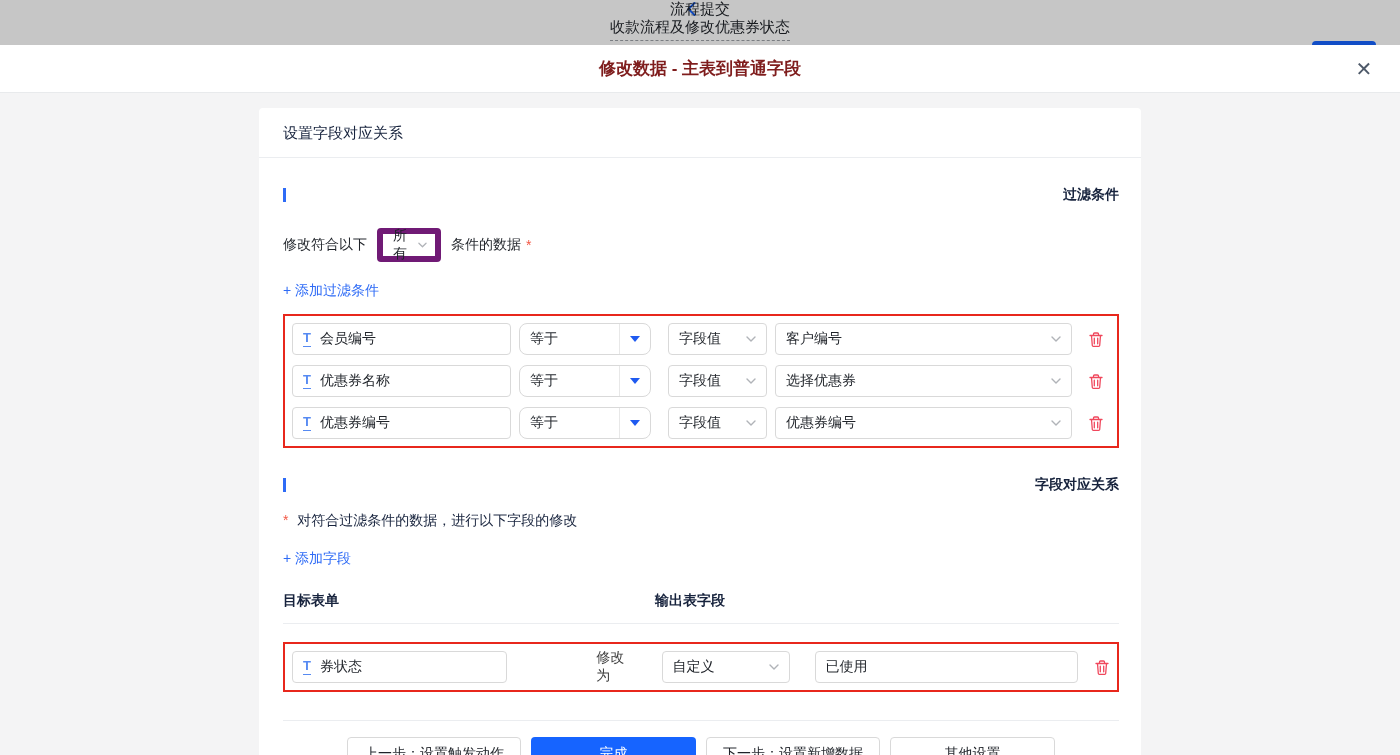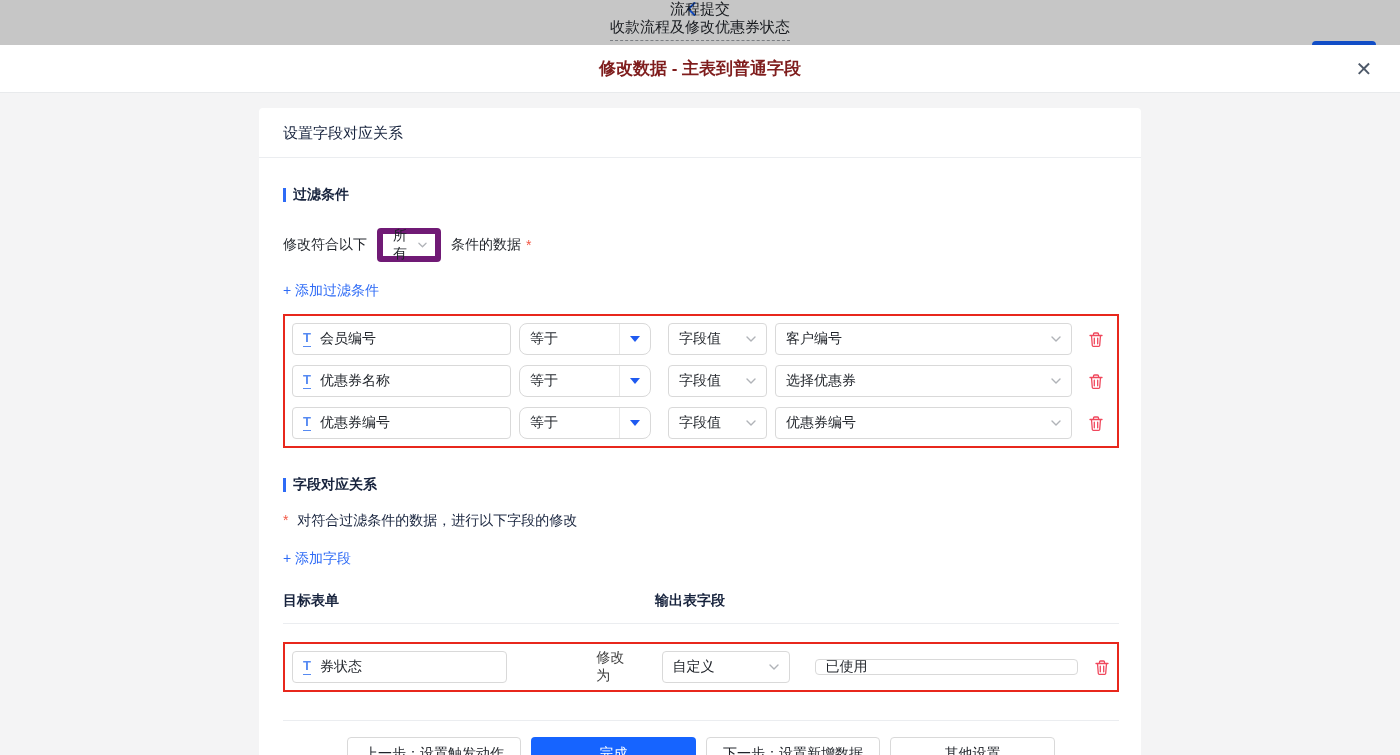--- a/index.html
+++ b/index.html
@@ -20,21 +20,21 @@
   .modal-header { height:48px; background:#fff; border-bottom:1px solid #e8eaec; display:flex; align-items:center; justify-content:center; position:relative; flex:none; }
   .modal-title { font-size:17px; font-weight:bold; color:#7f1d1d; }
   .modal-close { position:absolute; right:24px; top:12px; width:24px; height:24px; display:flex; align-items:center; justify-content:center; font-size:20px; color:#4e5969; cursor:pointer; }
   .modal-body { flex:1; overflow:auto; padding:15px 0 16px; }
 
   
   .card { width:882px; margin:0 auto; background:#fff; border-radius:4px; min-height:631px; }
   .card-header { height:50px; line-height:50px; padding:0 24px; font-size:15px; color:#17233d; border-bottom:1px solid #ebedf0; }
   .card-body { padding:0 22px 0 24px; }
 
-  .section-title { display:flex; align-items:center; font-size:14px; font-weight:bold; color:#17233d; margin-top:28px; }
+  .section-title { display:flex; align-items:center; font-size:14px; font-weight:bold; color:#17233d; margin-top:28px;justify-content:space-between; }
   .section-bar { width:3px; height:14px; margin-right:7px; flex:none; }
 
   .match-row { display:flex; align-items:center; margin-top:24px; font-size:14px; }
   .match-select { display:flex; align-items:center; justify-content:space-between; width:64px; height:34px; border:6px solid #701a75; border-radius:4px; padding:0 8px 0 10px; margin:0 10px; cursor:pointer; background:#fff; }
   .req { color:#f25643; margin-left:5px; font-size:14px; }
   .add-link { display:inline-block; margin-top:20px; font-size:14px; cursor:pointer; }
 
   .hl-box { border:2px solid #e8271c; margin-top:14px; padding:7px; }
   .cond-row { display:flex; align-items:center; height:32px; margin-top:10px; }
   .cond-row:first-child { margin-top:0; }
@@ -54,21 +54,21 @@
 
   .desc-row { margin-top:18px; font-size:14px; color:#17233d; }
   .desc-row .req { margin:0 5px 0 0; }
 
   .map-head { display:flex; margin-top:24px; padding-bottom:13px; border-bottom:1px solid #ebedf0; font-size:14px; font-weight:bold; color:#17233d; }
   .map-head .col2 { margin-left:316px; }
 
   .map-row { display:flex; align-items:center; height:32px; }
   .modify-label { font-size:14px; color:#404040; margin-left:89px; }
   .sel-mode { width:130px; margin-left:24px; }
-  .val-input { display:flex; align-items:center; width:268px; height:16px; border:1px solid #d9d9d9; border-radius:4px; background:#fff; padding:0 10px; font-size:14px; margin-left:25px; }
+  .val-input { display:flex; align-items:center; width:268px; height:32px; border:1px solid #d9d9d9; border-radius:4px; background:#fff; padding:0 10px; font-size:14px; margin-left:25px; }
 
   .card-footer { margin-top:28px; border-top:1px solid #ebedf0; padding:16px 0 0; display:flex; justify-content:center; gap:10px; }
   .btn { height:33px; min-width:165px; padding:0 16px; border-radius:4px; font-size:14px; cursor:pointer; display:flex; align-items:center; justify-content:center; background:#fff; border:1px solid #d9d9d9; color:#1f2329; }
   .btn.primary { border:none; color:#fff; }
 </style>
 </head>
 <body>
 
 <div class="topbar">
   <span class="back-btn">

